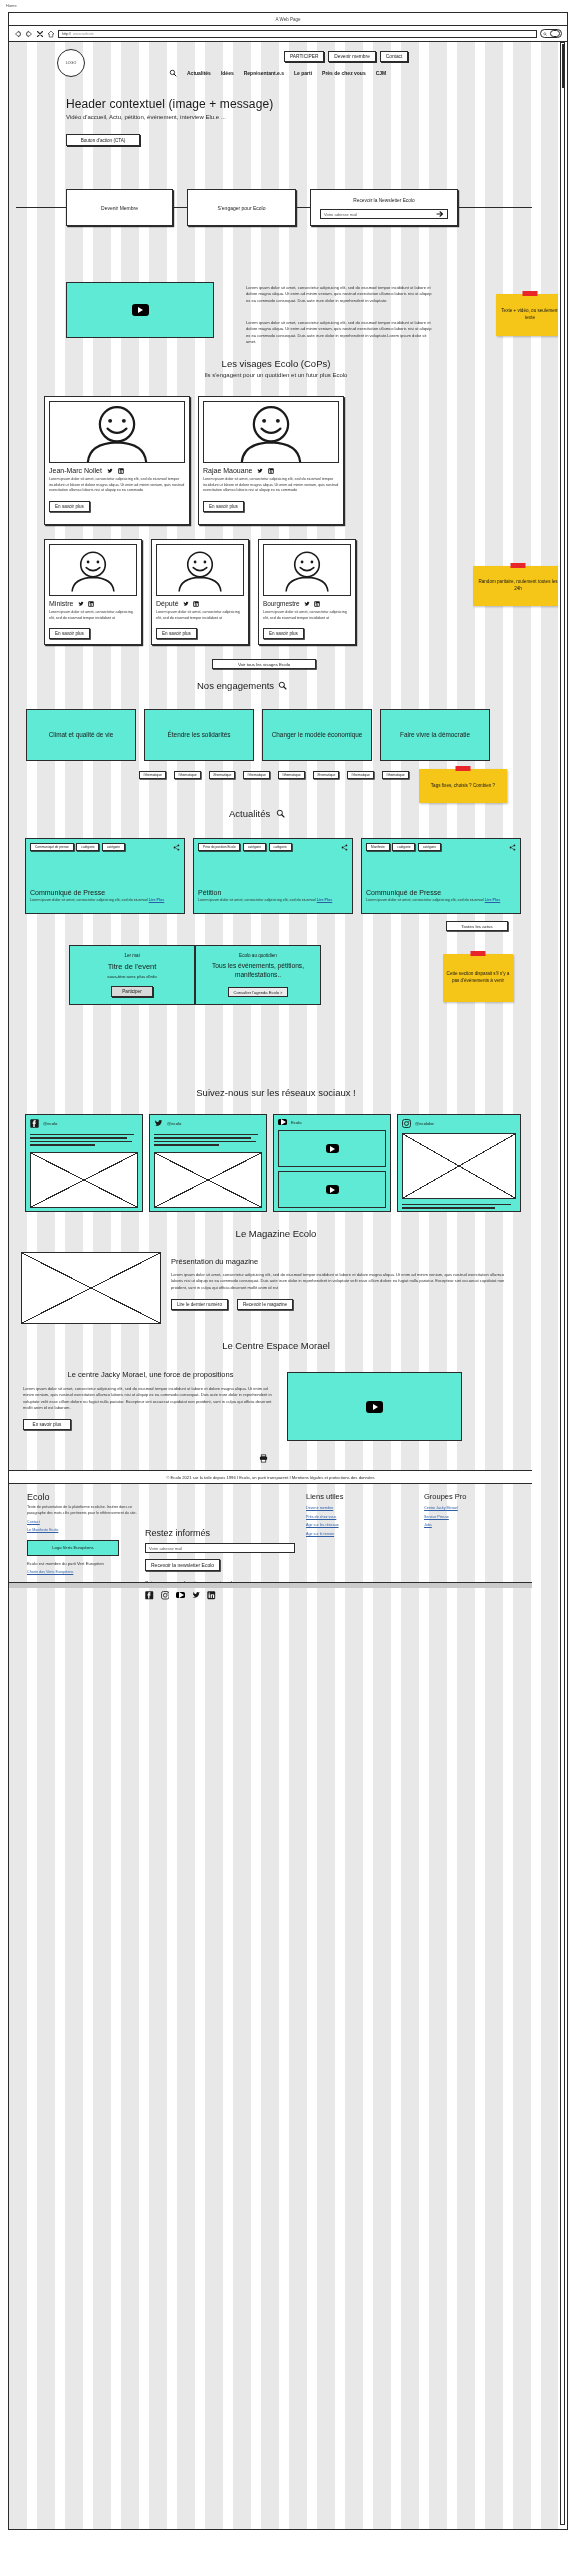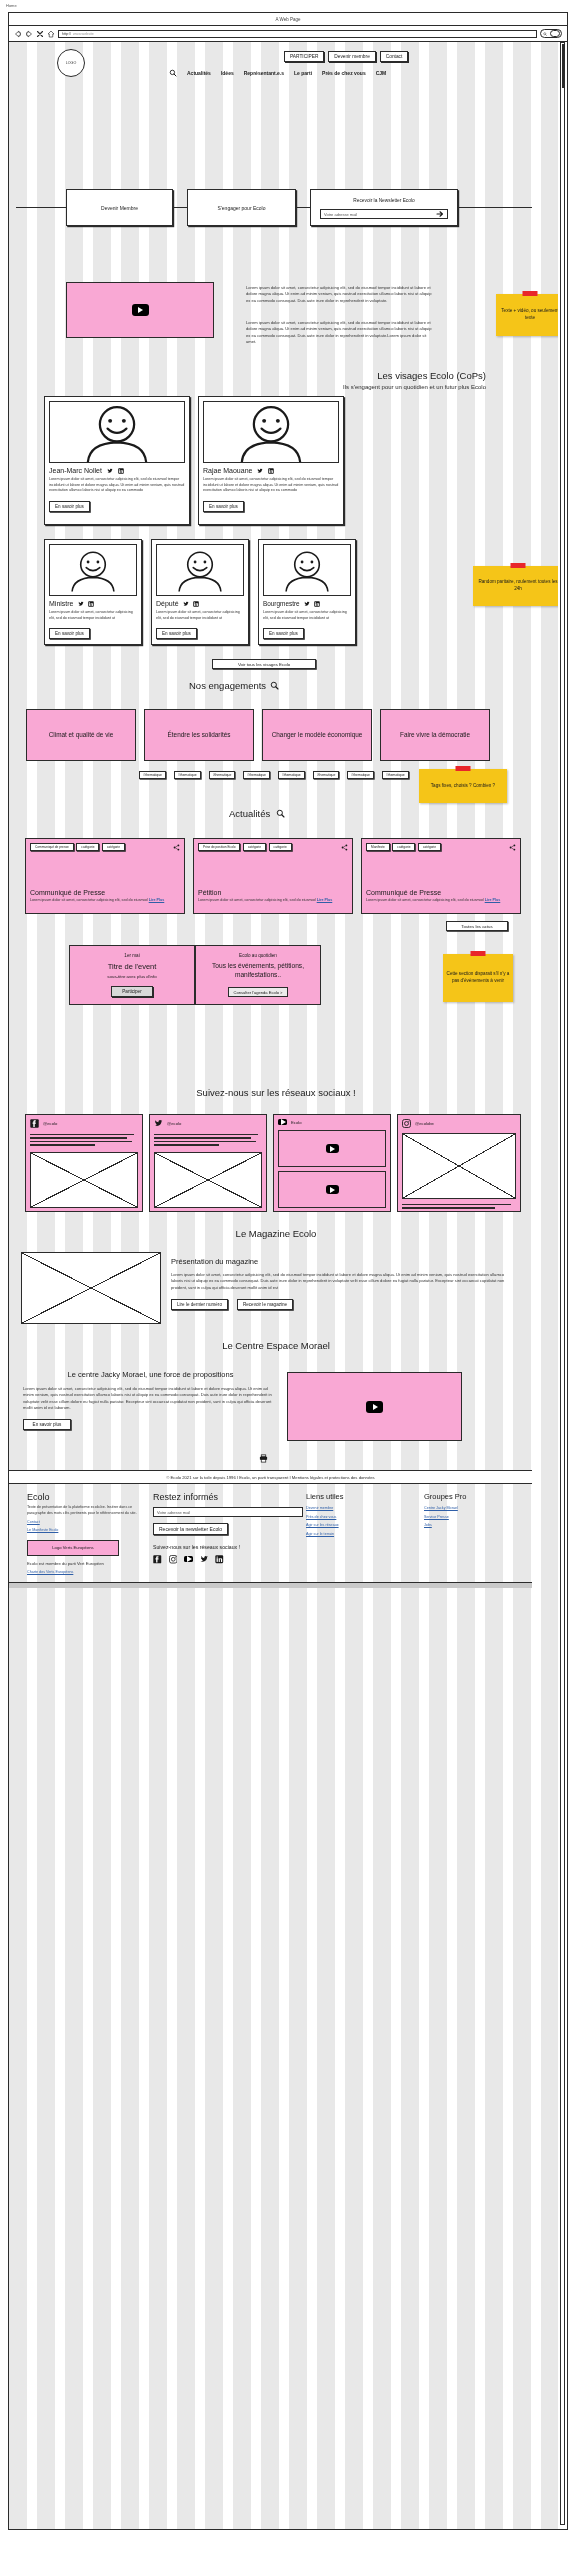--- a/index.html
+++ b/index.html
@@ -51,21 +51,21 @@
   .content{ position:absolute; inset:0; }
 
   
   .scrollbar{
     position:absolute; right:2px; top:29px; width:5px; bottom:4px;
     border:1.1px solid #2b2b2b; background:#fff;
   }
   .scroll-thumb{ position:absolute; top:1px; left:0.6px; width:2.6px; height:44px; background:#2b2b2b;}
 
   
-  .wf-box{ border:1.5px solid #2b2b2b; background:#f9a8d4; }
+  .wf-box{ border:1.5px solid #2b2b2b; background:#5eead4; }
   .wf-btn{
     border:1.5px solid #2b2b2b; background:#fff; display:inline-flex;
     align-items:center; justify-content:center; font-size:5px; color:#1a1a1a;
     padding:2px 5px; box-shadow:1px 1px 0 #2b2b2b;
   }
   .wf-btn.thin{ border-width:1.1px; box-shadow:0.8px 0.8px 0 #2b2b2b; }
   .h1{ font-size:12px; font-weight:400; letter-spacing:.1px;}
   .h2{ font-size:9.5px; font-weight:400;}
   .h3{ font-size:7px; font-weight:400;}
   .sub{ font-size:6px; color:#2b2b2b;}
@@ -201,20 +201,25 @@
             </svg>
         </span>
         <span>Actualités</span>
         <span>Idées</span>
         <span>Représentant.e.s</span>
         <span>Le parti</span>
         <span>Près de chez vous</span>
         <span>CJM</span>
       </div>
 
+      <div class="abs" style="left:57px; top:55px; width:420px;">
+        <div class="h1">Header contextuel (image + message)</div>
+        <div class="sub" style="margin-top:3px;">Vidéo d'accueil, Actu, pétition, événement, interview Elu.e ...</div>
+        <div class="wf-btn" style="margin-top:14px; width:74px; height:12px; font-size:4.6px;">Bouton d'action (CTA)</div>
+      </div>
 
       <div class="abs" style="left:7px; top:165px; width:516px; height:1px; background:#2b2b2b;"></div>
 
       <div class="abs card ctr" style="left:57px; top:147px; width:107px; height:37px; display:flex;align-items:center;justify-content:center;font-size:5px;">Devenir Membre</div>
       <div class="abs card ctr" style="left:178px; top:147px; width:109px; height:37px; display:flex;align-items:center;justify-content:center;font-size:5px;">S'engager pour Ecolo</div>
       <div class="abs card" style="left:301px; top:147px; width:148px; height:37px; padding:8px 9px;">
         <div class="ctr" style="font-size:4.8px;">Recevoir la Newsletter Ecolo</div>
         <div class="inputbox" style="margin-top:6px; height:10px;">
           <span>Votre adresse mail</span>
           <span>
@@ -230,21 +235,21 @@
         <span class="play" style="width:17px;height:12px;"></span>
       </div>
       <div class="abs tiny" style="left:237px; top:243px; width:190px;">Lorem ipsum dolor sit amet, consectetur adipisicing elit, sed do eiusmod tempor incididunt ut labore et dolore magna aliqua. Ut enim ad minim veniam, quis nostrud exercitation ullamco laboris nisi ut aliquip ex ea commodo consequat. Duis aute irure dolor in reprehenderit in voluptate.</div>
       <div class="abs tiny" style="left:237px; top:278px; width:190px;">Lorem ipsum dolor sit amet, consectetur adipisicing elit, sed do eiusmod tempor incididunt ut labore et dolore magna aliqua. Ut enim ad minim veniam, quis nostrud exercitation ullamco laboris nisi ut aliquip ex ea commodo consequat. Duis aute irure dolor in reprehenderit in voluptate.Lorem ipsum dolor sit amet.</div>
 
       <div class="sticky" style="left:487px; top:252px; width:68px; height:42px;">
         <div class="tape"></div>
         <span>Texte + vidéo, ou seulement texte</span>
       </div>
 
-      <div class="abs ctr" style="left:57px; top:328px; width:420px;text-align:right;">
+      <div class="abs ctr" style="left:57px; top:316px; width:420px;">
         <div class="h2">Les visages Ecolo (CoPs)</div>
         <div class="sub" style="margin-top:3px;">Ils s'engagent pour un quotidien et un futur plus Ecolo</div>
       </div>
 
       <div class="abs card" style="left:35px; top:354px; width:146px; height:129px; padding:4px;">
         <div class="avatar-frame" style="height:62px;">
           <svg viewBox="0 0 140 70" width="100%" height="100%" preserveAspectRatio="xMidYMid meet">
             <circle cx="70" cy="26" r="20" fill="none" stroke="#1a1a1a" stroke-width="2.6"></circle>
             <circle cx="62" cy="22" r="2.3" fill="#1a1a1a"></circle>
               <circle cx="78" cy="22" r="2.3" fill="#1a1a1a"></circle>
@@ -392,21 +397,21 @@
         <div class="wf-btn thin" style="margin-top:5px; font-size:4.6px;">En savoir plus</div>
       </div>
 
       <div class="sticky" style="left:464px; top:524px; width:90px; height:40px;">
         <div class="tape"></div>
         <span>Random paritaire, roulement toutes les 24h</span>
       </div>
 
       <div class="abs wf-btn thin" style="left:203px; top:617px; width:104px; height:10px; font-size:4.4px;">Voir tous les visages Ecolo</div>
 
-      <div class="abs" style="left:180px; top:638px; display:flex; align-items:center; gap:4px;">
+      <div class="abs" style="left:188px; top:638px; display:flex; align-items:center; gap:4px;">
         <span class="h2">Nos engagements</span>
         <span>
           <svg viewBox="0 0 16 16" width="9" height="9">
               <circle cx="6.8" cy="6.8" r="4.6" fill="none" stroke="#1a1a1a" stroke-width="1.7"></circle>
               <path d="M10.2 10.2 L14.2 14.2" stroke="#1a1a1a" stroke-width="2" stroke-linecap="round"></path>
             </svg>
         </span>
       </div>
 
       <div class="abs wf-box ctr" style="left:17px; top:667px; width:110px; height:52px; display:flex;align-items:center;justify-content:center;font-size:6.4px;line-height:1.35;padding:0 8px;">Climat et qualité de vie</div>
@@ -634,21 +639,21 @@
       <div class="abs" style="left:18px; top:1450px; width:113px;">
         <div style="font-size:9px;">Ecolo</div>
         <div class="tiny2" style="margin-top:3px;">Texte de présentation de la plateforme ecolo.be. Insérer dans ce paragraphe des mots clés pertinents pour le référencement du site.</div>
         <div class="tiny2 link" style="margin-top:4px;">Contact</div>
         <div class="tiny2 link" style="margin-top:2px;">Le Manifeste Ecolo</div>
         <div class="wf-box ctr" style="margin-top:6px; width:92px; height:16px; display:flex;align-items:center;justify-content:center; font-size:4.2px; border-width:1.2px;">Logo Verts Européens</div>
         <div class="tiny2" style="margin-top:5px; font-size:4.2px;">Ecolo est membre du parti Vert Européen</div>
         <div class="tiny2 link" style="margin-top:3px;">Charte des Verts Européens</div>
       </div>
 
-      <div class="abs" style="left:136px; top:1450px; width:155px;margin-left:8px;">
+      <div class="abs" style="left:136px; top:1486px; width:155px;">
         <div style="font-size:9px;">Restez informés</div>
         <div class="inputbox" style="margin-top:5px; height:10px; width:150px;">
           <span>Votre adresse mail</span>
         </div>
         <div class="wf-btn thin" style="margin-top:5px; font-size:5px;">Recevoir la newsletter Ecolo</div>
         <div style="margin-top:9px; font-size:5.2px;">Suivez-nous sur les réseaux sociaux !</div>
         <div style="margin-top:5px; display:flex; gap:7px; align-items:center;">
           <span>
             <svg viewBox="0 0 16 16" width="8.5" height="8.5">
                 <rect x="0.5" y="0.5" width="15" height="15" rx="1.6" fill="#1a1a1a"></rect>

